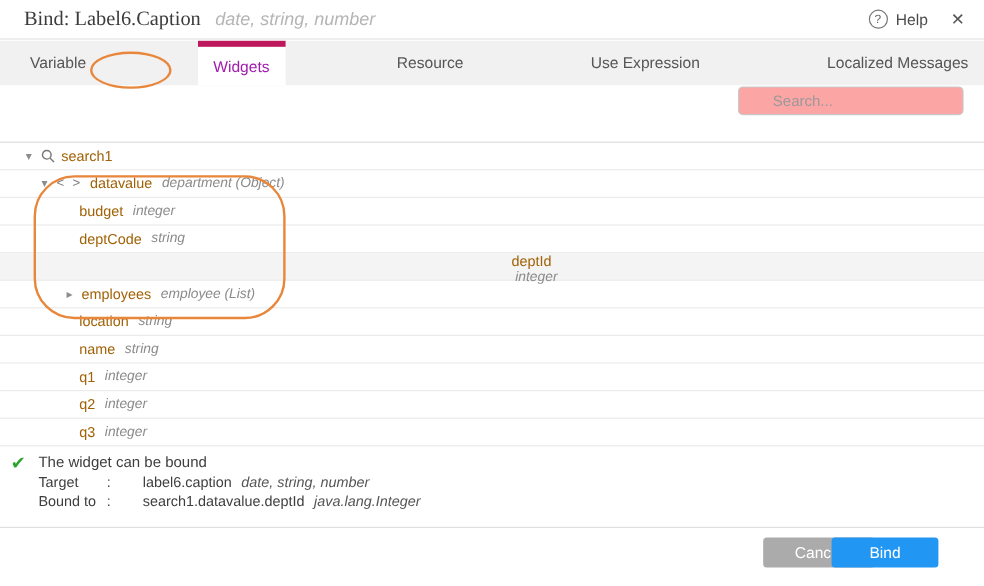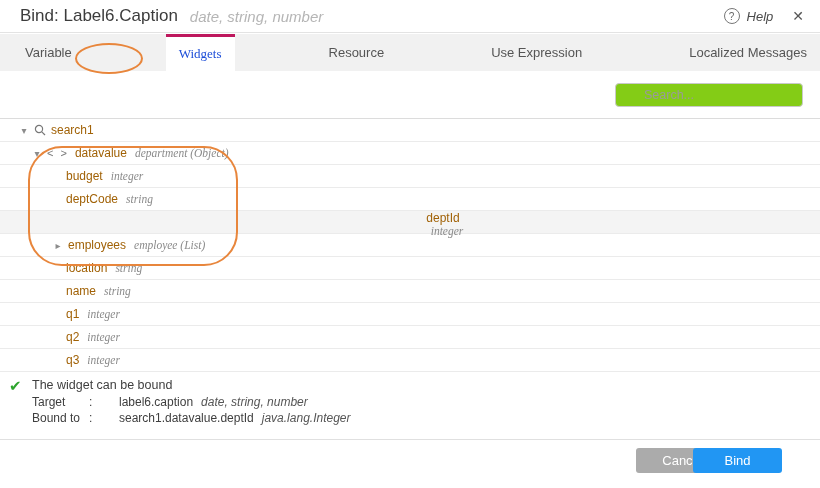--- a/index.html
+++ b/index.html
@@ -4,58 +4,58 @@
 <style>
   html,body{margin:0;padding:0;background:#fff;}
   .dialog{
     position:relative;width:820px;height:488px;background:#fff;overflow:hidden;
     font-family:"Liberation Sans","DejaVu Sans",sans-serif;
     -webkit-font-smoothing:antialiased;
   }
   
   .header{position:absolute;top:0;left:0;right:0;height:33px;border-bottom:1px solid #e3e3e3;
     display:flex;align-items:center;padding-left:20px;box-sizing:border-box;background:#fff;}
-  .title{font-size:17px;color:#3c3c3c;}
+  .title{font-size:17px;color:#3c3c3c;font-family:Liberation Serif, serif;}
   .subtitle{font-size:15px;color:#b5b5b5;font-style:italic;margin-left:12px;}
   .header-right{margin-left:auto;display:flex;align-items:center;padding-right:16px;gap:7px;}
   .help-icon{width:14px;height:14px;border:1px solid #777;border-radius:50%;
     display:flex;align-items:center;justify-content:center;font-size:10px;color:#666;cursor:pointer;}
-  .help-label{font-size:13px;color:#4a4a4a;cursor:pointer;font-style:italic;}
+  .help-label{font-size:13px;color:#4a4a4a;cursor:pointer;}
   .close-icon{font-size:14px;color:#555;margin-left:12px;cursor:pointer;}
   
   .tabbar{position:absolute;top:34px;left:0;right:0;height:37px;background:#f1f1f1;
     display:flex;align-items:stretch;padding-left:12px;box-sizing:border-box;justify-content:space-between;}
   .tab{padding:0 13px;font-size:13px;color:#555;display:flex;align-items:center;cursor:pointer;}
-  .tab.active{background:#fff;border-top:3px solid #be185d;color:#1d4ed8;font-family:Liberation Serif, serif;}
+  .tab.active{background:#fff;border-top:5px solid #be185d;color:#a21caf;}
   .annot{position:absolute;border:2px solid #e8863c;pointer-events:none;background:transparent;}
   .annot-tab{left:75px;top:43px;width:64px;height:27px;border-radius:50%;}
   .annot-tree{left:28px;top:146px;width:206px;height:116px;border-radius:34px;}
   
-  .searchbox{position:absolute;top:83px;right:17px;width:188px;height:24px;border:1px solid #c9c9c9;
-    border-radius:4px;display:flex;align-items:center;padding:0 20px;box-sizing:border-box;background:#84cc16;}
+  .searchbox{position:absolute;top:72px;right:17px;width:188px;height:24px;border:1px solid #c9c9c9;
+    border-radius:4px;display:flex;align-items:center;padding:0 20px;box-sizing:border-box;background:#fca5a5;}
   .searchbox input{border:none;outline:none;flex:1;font-size:12.5px;color:#444;margin-left:6px;
     font-family:"Liberation Sans","DejaVu Sans",sans-serif;background:transparent;}
   .searchbox input::placeholder{color:#9a9a9a;}
   .divider{position:absolute;left:0;right:0;height:1px;background:#dcdcdc;}
   .div-tree-top{top:118px;}
   .div-footer{top:439px;background:#e0e0e0;}
   
   .tree{position:absolute;top:119px;left:0;right:0;}
   .trow{height:22px;border-bottom:1px solid #ebebeb;display:flex;align-items:center;
     font-size:12px;color:#4a4a4a;cursor:pointer;box-sizing:content-box;}
   .trow.selected{background:#f4f4f4;flex-direction:column;}
   .lvl0{padding-left:18px;}
   .lvl1{padding-left:31px;}
   .lvl2{padding-left:66px;}
   .lvl2e{padding-left:52px;}
   .caret{width:12px;color:#8c8c8c;font-size:10px;margin-right:4px;display:inline-block;text-align:center;}
   .node-icon{margin-right:5px;display:flex;align-items:center;}
   .brackets{font-size:11px;color:#777;letter-spacing:2px;margin-right:6px;white-space:nowrap;}
   .tlabel{color:#a16207;}
-  .ttype{font-style:italic;font-size:11.5px;color:#8a8a8a;margin-left:8px;font-family:Liberation Serif, serif;}
+  .ttype{font-style:italic;font-size:11.5px;color:#8a8a8a;margin-left:8px;}
   
   .status{position:absolute;top:373px;left:0;right:0;height:66px;}
   .check{position:absolute;left:9px;top:4px;color:#2da42d;font-size:15px;font-weight:bold;}
   .status-msg{position:absolute;left:32px;top:5px;font-size:12.5px;color:#3e3e3e;}
   .status-grid{position:absolute;left:32px;top:21px;display:grid;grid-template-columns:57px 30px auto;
     grid-auto-rows:16px;font-size:12px;color:#3e3e3e;align-items:center;}
   .sval{white-space:nowrap;}
   .stype{font-style:italic;color:#555;margin-left:8px;}
   
   .btn{position:absolute;top:448px;height:25px;border:none;border-radius:3px;color:#fff;

